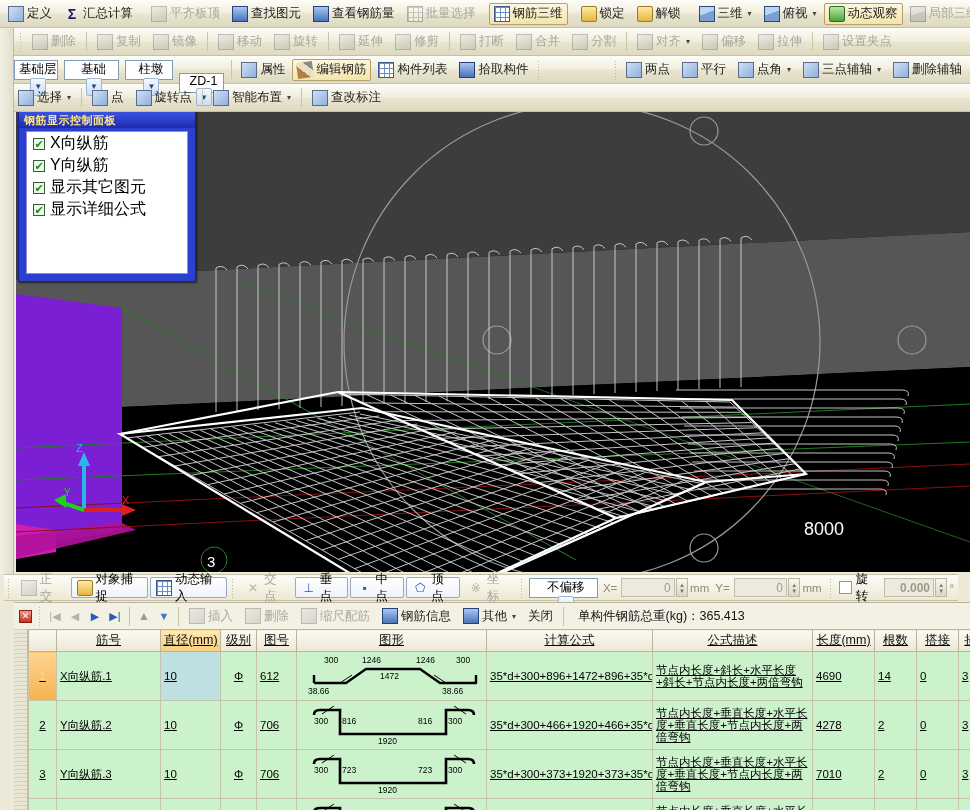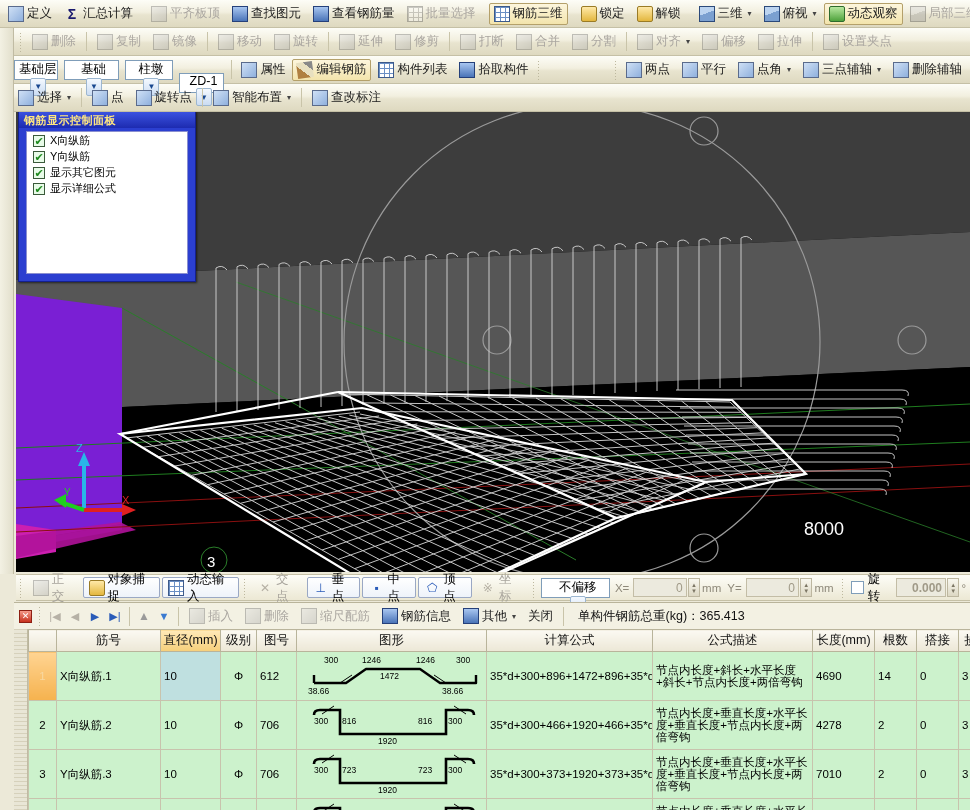--- a/index.html
+++ b/index.html
@@ -91,25 +91,25 @@
   #rdcp .body {
     position: absolute; left: 7px; top: 19px; right: 7px; bottom: 7px;
     background: #fff; border: 1px solid #8a8fd0;
   }
   .cbrow { display: flex; align-items: center; gap: 5px; padding: 1px 0 0 6px; }
   .cbx {
     width: 12px; height: 12px; flex: none;
     border: 1px solid #3a5a3a; background: #e8fbe8;
     color: #1f8a1f; font-size: 11px; line-height: 10px; text-align: center;
   }
-  .cblbl { font-size: 11px; color: #000; }
+  .cblbl { font-size: 16px; color: #000; }
 
   
   #snapbar {
-    position: absolute; left: 16px; top: 574px; width: 954px; height: 27px;
+    position: absolute; left: 4px; top: 574px; width: 954px; height: 27px;
     display: flex; align-items: center;
     background: linear-gradient(to bottom,#fdfdf7,#ece8d4);
     border-top: 1px solid #c5c0a6; border-bottom: 1px solid #c5c0a6;
   }
   .snapi {
     display: inline-flex; align-items: center; gap: 3px;
     height: 21px; padding: 0 5px; margin: 0 1px; font-size: 12.5px;
     border: 1px solid transparent; border-radius: 2px;
   }
   .snapi.on { border: 1px solid #9aa8c4; background: linear-gradient(to bottom,#ffffff,#eef3fa); }
@@ -746,21 +746,21 @@
             <span class="caret">▾</span>
           </div>
           <div class="tbi">
             <span>关闭</span>
           </div>
         </span>
       <div class="sep"></div>
       <span class="totw">单构件钢筋总重(kg)：365.413</span>
     </div>
 
-    <div style="position:absolute;left:14px;top:26px;right:0;bottom:0;overflow:hidden;">
+    <div style="position:absolute;left:14px;top:26px;right:0;bottom:0;overflow:hidden;text-decoration:underline;">
       <table class="grid">
         <colgroup>
           <col style="width:28px">
             <col style="width:104px">
             <col style="width:60px">
           <col style="width:36px">
             <col style="width:40px">
             <col style="width:190px">
           <col style="width:166px">
             <col style="width:160px">

